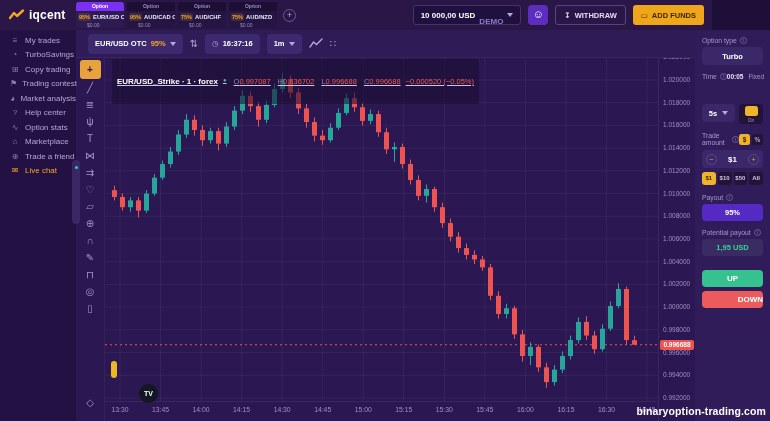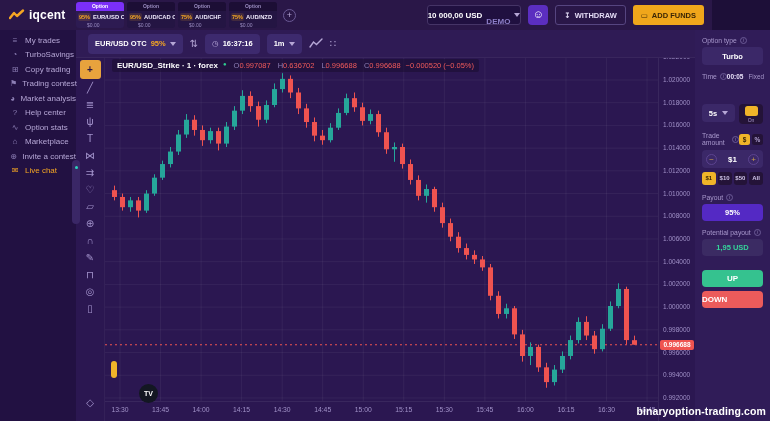--- a/index.html
+++ b/index.html
@@ -17,21 +17,21 @@
   .tab.active .thead { background:#7b2ff7; color:#fff; }
   .tab.active { background:#2d1b52; }
   .tab .tbody { display:flex; align-items:center; gap:2px; padding:2px 2px 0 2px; }
   .tab .pct { font-size:5.5px; font-weight:bold; color:#f5a623; background:rgba(245,166,35,.14); border-radius:2px; padding:1px 1px; }
   .tab .tn  { font-size:5.8px; font-weight:bold; color:#efe9fb; white-space:nowrap; }
   .tab .amt { font-size:5px; color:#9a8cc0; padding-left:11px; margin-top:1px; }
   .pluscircle { width:13px; height:13px; border:1px solid #6b5a96; border-radius:50%; color:#b6a7d6;
     font-size:9px; line-height:11px; text-align:center; margin-left:6px; cursor:pointer; }
   #topright { margin-left:auto; display:flex; align-items:center; gap:7px; padding-right:8px; }
   #balance { height:20px; background:#201040; border:1px solid #453466; border-radius:3px; display:flex;
-    align-items:center; gap:4px; padding:0 0; font-size:8px; font-weight:bold; color:#fff; cursor:pointer; }
+    align-items:center; gap:4px; padding:0 7px; font-size:8px; font-weight:bold; color:#fff; cursor:pointer; }
   #balance .demo { color:#8d7fc7; font-weight:bold;margin-top:12px; }
   .caret { width:0; height:0; border-left:3px solid transparent; border-right:3px solid transparent;
     border-top:4px solid #b6a7d6; display:inline-block; }
   #userbtn { width:20px; height:20px; background:#5b2ec0; border-radius:4px; color:#fff; text-align:center;
     line-height:19px; font-size:11px; cursor:pointer; }
   #withdraw { height:20px; border:1px solid #564580; border-radius:3px; color:#e4dcf5; font-size:7.5px;
     font-weight:bold; display:flex; align-items:center; gap:4px; padding:0 8px; cursor:pointer; }
   #addfunds { height:20px; background:#f0a61b; border-radius:3px; color:#3a2505; font-size:7.5px;
     font-weight:bold; display:flex; align-items:center; gap:4px; padding:0 8px; cursor:pointer; }
 
@@ -58,21 +58,21 @@
     border-right:1px solid rgba(255,255,255,.045); display:flex; flex-direction:column; align-items:center; padding-top:2px; }
   .tool { width:20px; height:17px; display:flex; align-items:center; justify-content:center;
     color:#a393cc; font-size:10px; cursor:pointer; border-radius:3px; }
   .tool.active { background:#e8a33d; color:#2a1745; width:21px; height:19px; font-weight:bold; }
   #tool-bottom { position:absolute; left:80px; bottom:8px; width:20px; height:16px; color:#a393cc;
     font-size:10px; text-align:center; cursor:pointer; z-index:4; }
 
   
   #plot { position:absolute; left:105px; top:30px; z-index:2; }
   #ohlcbar { position:absolute; left:112px; top:59px; z-index:5; display:flex; gap:5px;
-    background:rgba(26,13,48,.55); border-radius:2px; padding:2px 5px; font-size:7.5px; }
+    background:rgba(26,13,48,.55); border-radius:2px; padding:18px 5px; font-size:7.5px;text-decoration:underline; }
   #ohlcbar .title { color:#fff; font-weight:bold; font-size:8px; }
   #ohlcbar .dot { color:#2ecc8f; font-size:6px; }
   #ohlcbar .k { color:#8d7fb5; margin-left:2px; }
   #ohlcbar .v { color:#f15b5b; }
   #ohlcbar .chg { color:#f15b5b; }
   #timeaxis { position:absolute; left:105px; bottom:0; width:553px; height:20px; z-index:3;
     border-top:1px solid rgba(255,255,255,.07); }
   #timeaxis span { position:absolute; top:4px; width:26px; text-align:center; font-size:6.8px; color:#a192c8; }
   #paxis { position:absolute; left:658px; top:30px; width:37px; bottom:0; z-index:3;
     border-left:1px solid rgba(255,255,255,.07); background:#2b1751; }
@@ -120,21 +120,21 @@
   #quick .qb { flex:1; height:13px; border-radius:3px; background:#241338; color:#cfc4e8; font-size:6px;
     font-weight:bold; text-align:center; line-height:13px; cursor:pointer; white-space:nowrap; }
   #quick .qb.active { background:#f0b429; color:#3a2505; }
   #payoutbtn { height:17px; background:#5429c4; border-radius:4px; color:#fff; font-size:7.5px; font-weight:bold;
     text-align:center; line-height:17px; margin-bottom:8px; cursor:pointer; }
   #potential { height:17px; background:#3b2b63; border-radius:4px; color:#35d49a; font-size:7.5px;
     font-weight:bold; text-align:center; line-height:17px; margin-bottom:14px; }
   #upbtn { height:17px; background:#35c28f; border-radius:4px; color:#fff; font-size:8px; font-weight:bold;
     text-align:center; line-height:17px; cursor:pointer; margin-bottom:4px; }
   #downbtn { height:17px; background:#ec5b5b; border-radius:4px; color:#fff; font-size:8px; font-weight:bold;
-    text-align:left; line-height:17px; cursor:pointer; }
+    text-align:right; line-height:17px; cursor:pointer; }
 </style>
 </head>
 <body>
 
 <div id="topbar">
   <div id="logo">
     <svg width="16" height="12" viewBox="0 0 16 12">
       <polyline points="1,9 5,4 8,7 14,1.5" fill="none" stroke="#f5a623" stroke-width="2.4" stroke-linecap="round" stroke-linejoin="round"></polyline>
     </svg>
     <span class="brand">iqcent</span>
@@ -222,21 +222,21 @@
     <div class="sitem">
       <span class="sic">∿</span>
       <span>Option stats</span>
     </div>
     <div class="sitem">
       <span class="sic">⌂</span>
       <span>Marketplace</span>
     </div>
     <div class="sitem">
       <span class="sic">⊕</span>
-      <span>Invite a contest</span>
+      <span>Trade a friend</span>
     </div>
     <div class="sitem active">
       <span class="sic">✉</span>
       <span>Live chat</span>
     </div>
   </div>
 <div id="sidehandle">
     <span class="dot"></span>
   </div>
 

